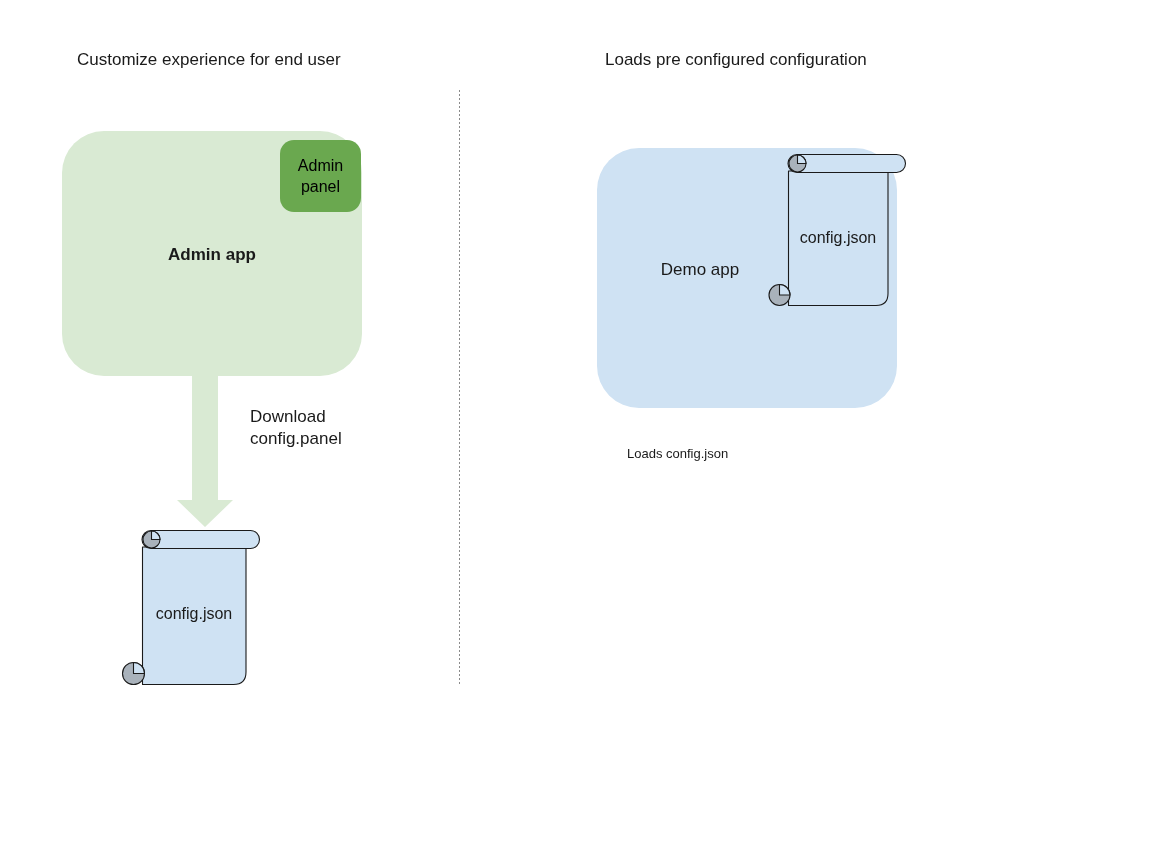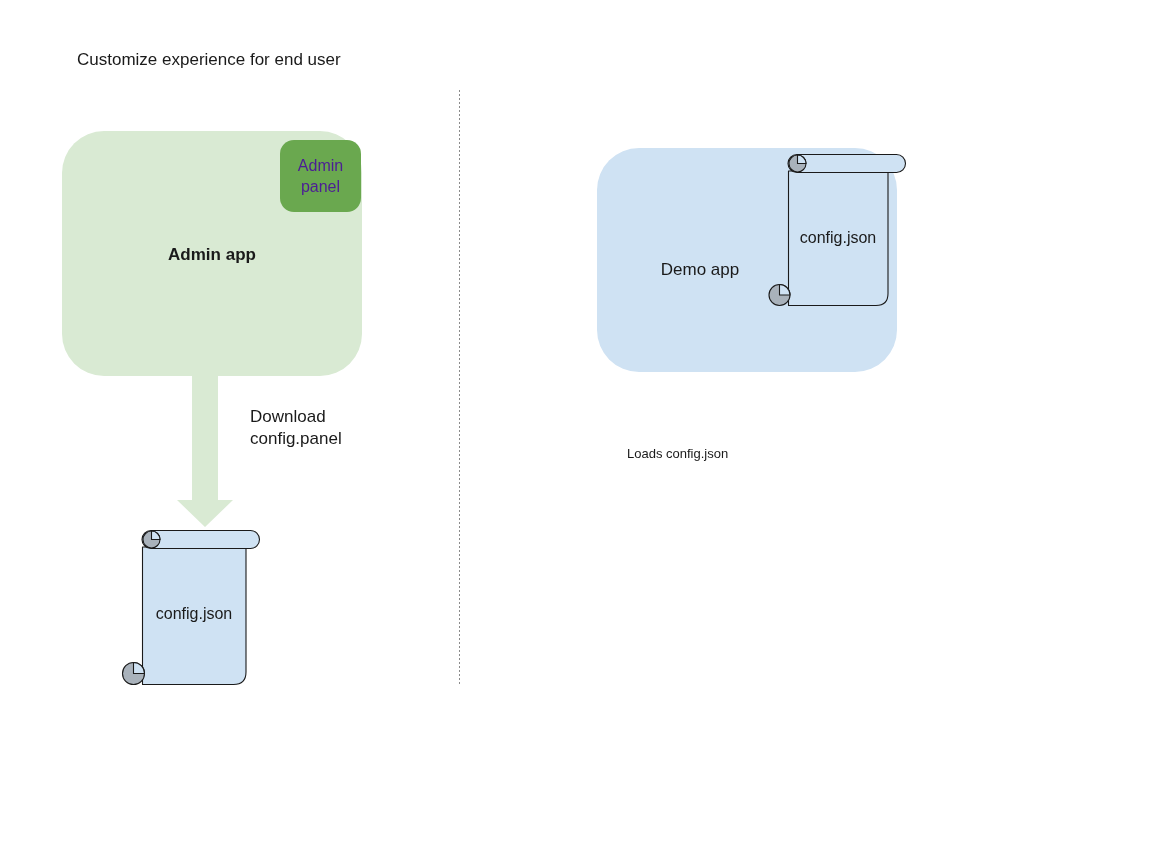--- a/index.html
+++ b/index.html
@@ -25,21 +25,21 @@
     position: absolute;
     border-radius: 42px;
   }
   .admin-box {
     left: 62px; top: 131px;
     width: 300px; height: 245px;
     background: #d9ead3;
   }
   .demo-box {
     left: 597px; top: 148px;
-    width: 300px; height: 224px;
+    width: 300px; height: 260px;
     background: #cfe2f3;
   }
   .box-label {
     position: absolute;
     font-size: 17px;
     line-height: 20px;
     text-align: center;
     white-space: nowrap;
   }
   .admin-app-label { left: 0; top: 114px; width: 100%; font-weight: bold; }
@@ -53,21 +53,21 @@
     border-radius: 14px;
     display: flex;
     align-items: center;
     justify-content: center;
   }
   .admin-panel-label {
     font-size: 16px;
     line-height: 21px;
     text-align: center;
     white-space: pre-line;
-    color: #4c1d95;
+    color: #000000;
   }
 
   .download-caption {
     position: absolute;
     left: 250px; top: 406px;
     font-size: 17px;
     line-height: 22px;
     white-space: pre-line;
   }
   .loads-caption {
@@ -94,20 +94,21 @@
     font-size: 16px;
     fill: #1a1a1a;
   }
 </style>
 </head>
 <body>
 
 <div class="canvas">
 
   <div class="title title-left">Customize experience for end user</div>
+  <div class="title title-right">Loads pre configured configuration</div>
 
   <div class="app-box admin-box">
     <div class="box-label admin-app-label">Admin app</div>
     <div class="admin-panel">
       <span class="admin-panel-label">Admin
 panel</span>
     </div>
   </div>
 
   <svg class="arrow" style="left:175px; top:376px;" width="62" height="152" viewBox="175 376 62 152">

